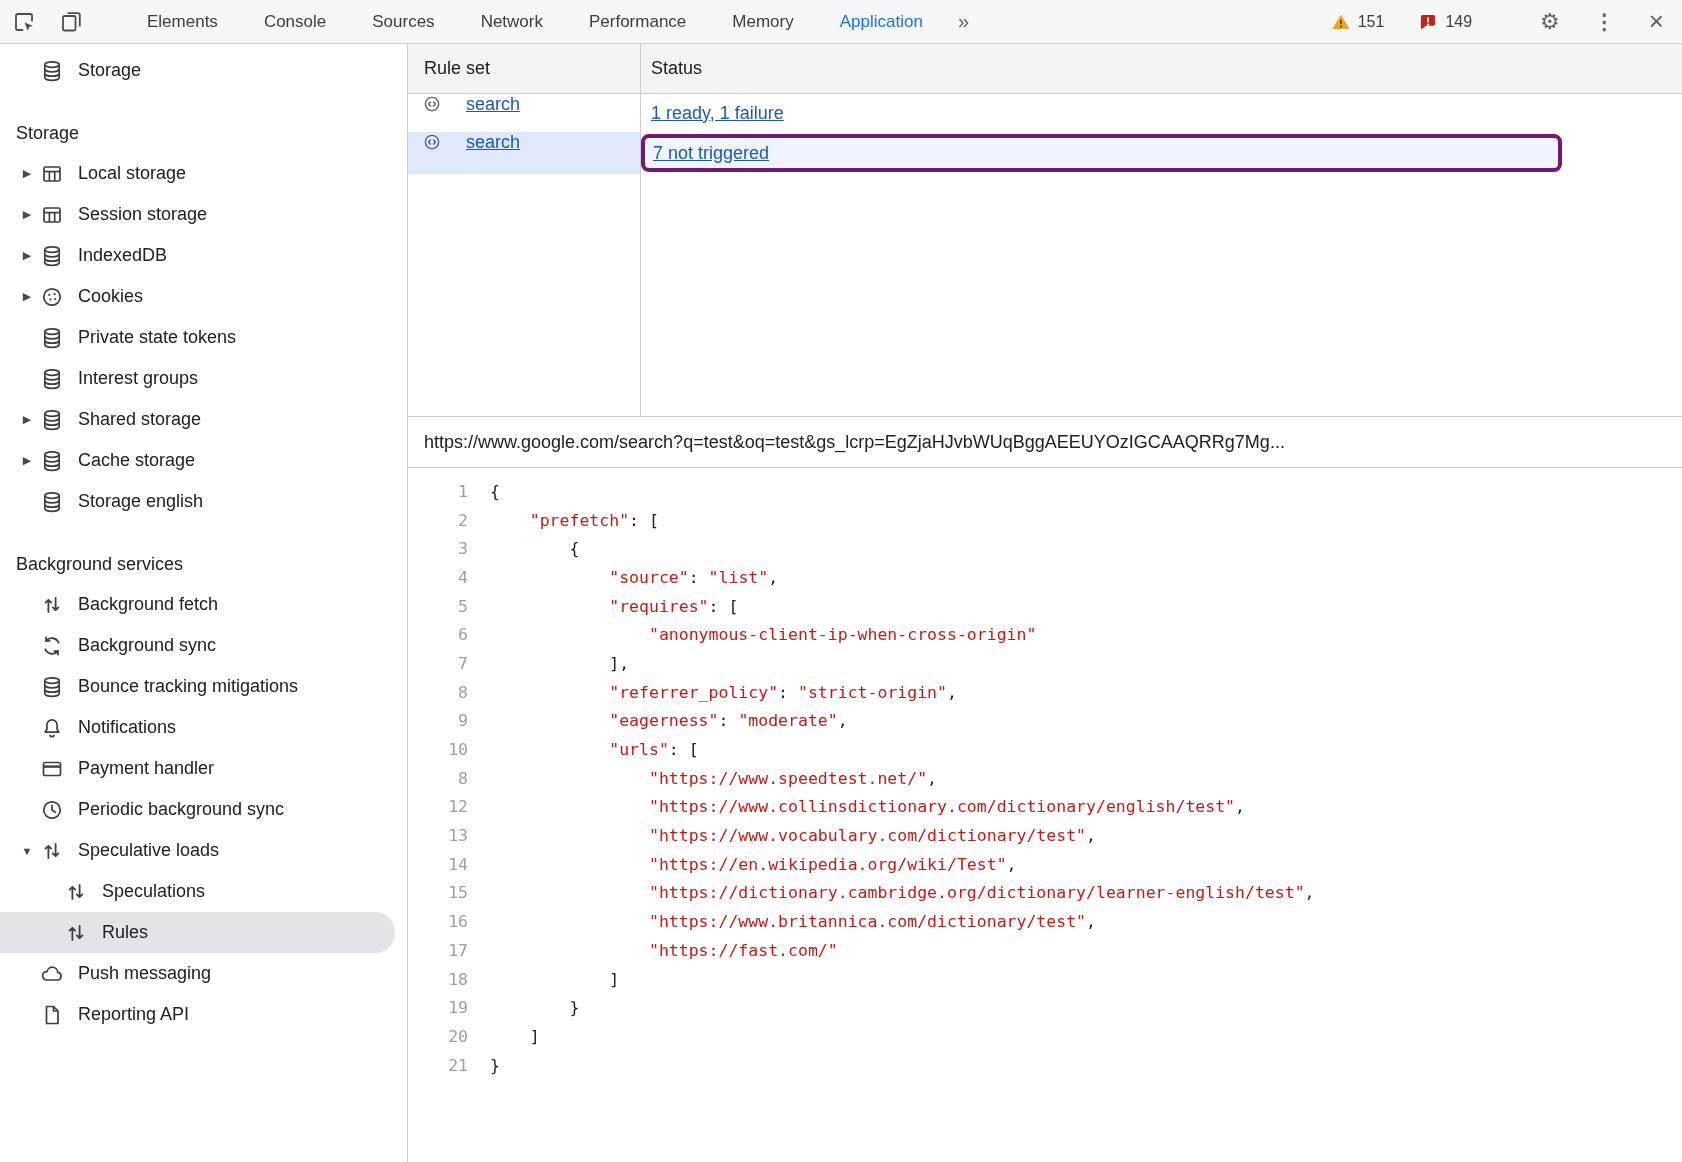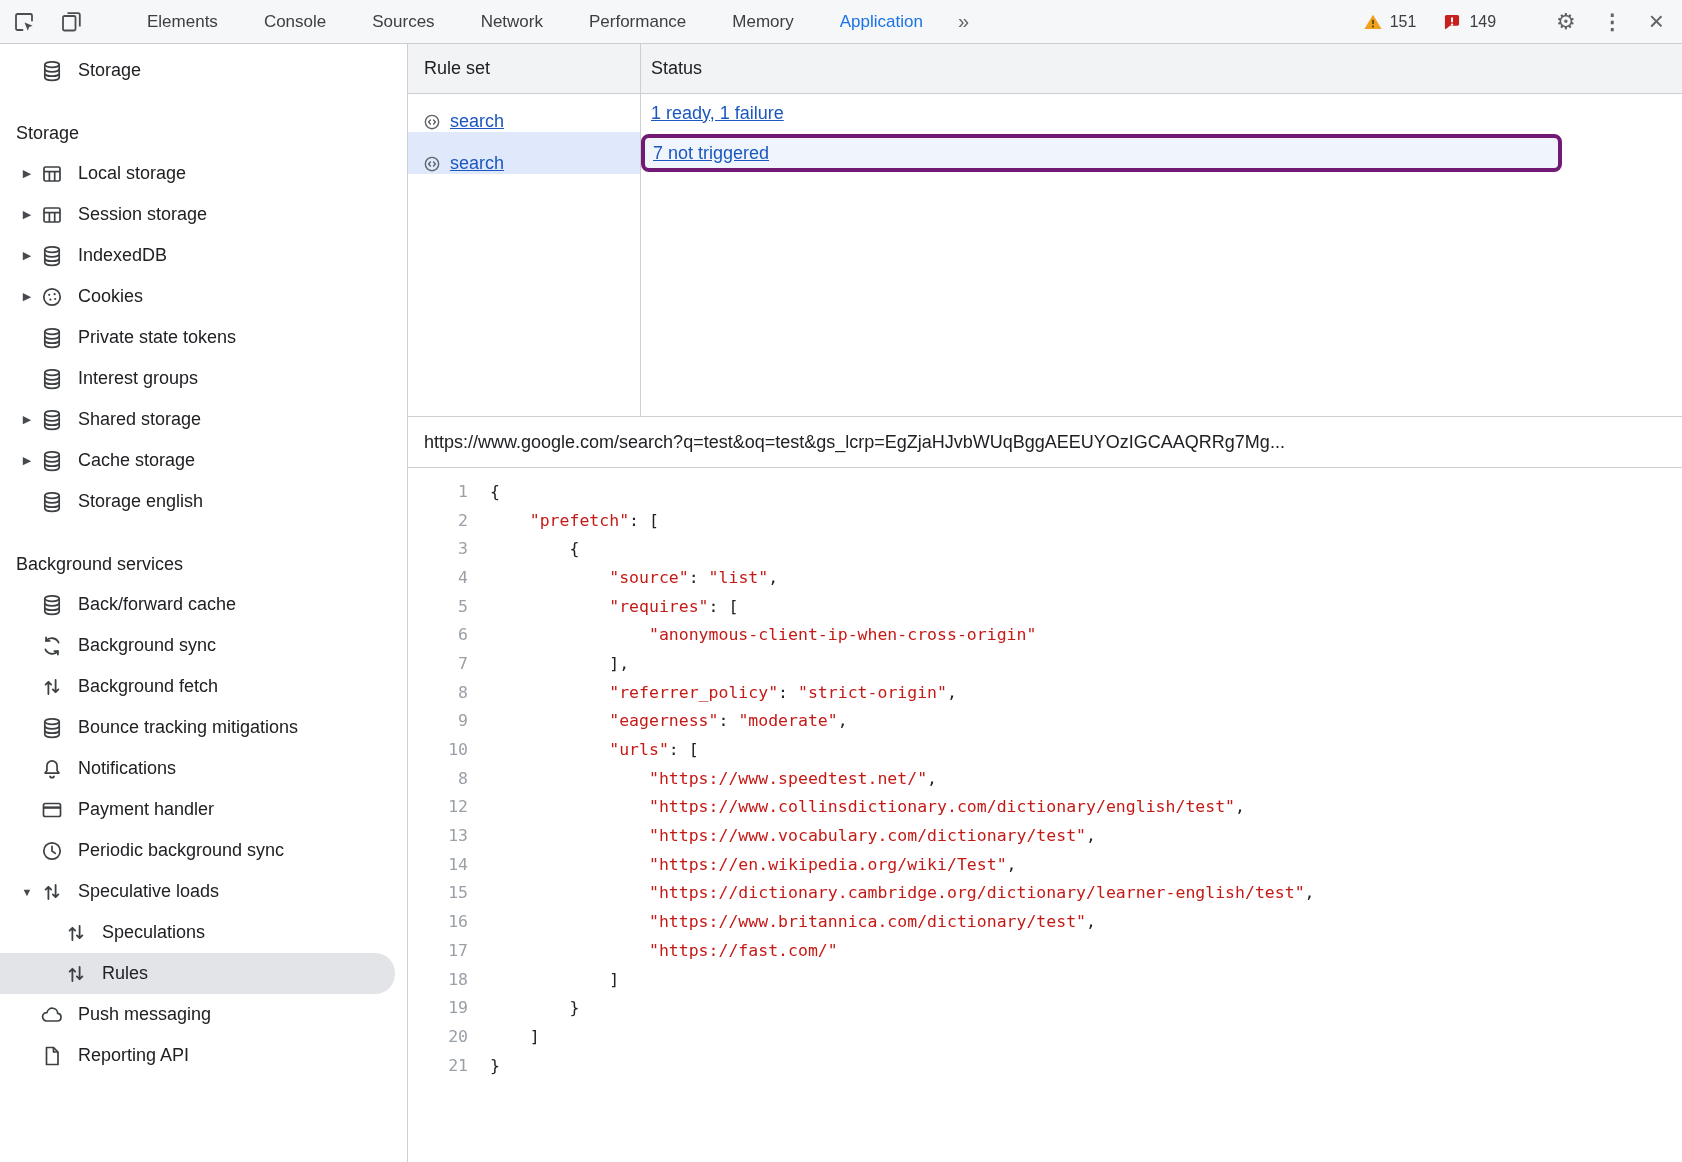--- a/index.html
+++ b/index.html
@@ -21,21 +21,21 @@
   }
   .tb-btn { width: 48px; display: flex; align-items: center; justify-content: center; cursor: pointer; }
   .tbi { width: 24px; height: 24px; color: #4a4e52; }
   .tabs { display: flex; margin-left: 28px; }
   .tab {
     padding: 4px 23px; display: flex; align-items: center;
     font-size: 17px; color: #3c4043; white-space: nowrap; cursor: pointer;
   }
   .tab.active { color: #1a73e8; }
   .tab.more { padding: 0 12px; font-size: 20px; color: #5f6368; }
-  .toolbar-right { margin-left: auto; display: flex; align-items: center; gap: 26px; padding-right: 18px; }
+  .toolbar-right { margin-left: auto; display: flex; align-items: center; gap: 34px; padding-right: 18px; }
   .count-group { display: flex; align-items: center; gap: 7px; font-size: 16px; color: #3c4043; cursor: pointer; }
   .badge-i { width: 20px; height: 20px; }
   .tb-glyph { color: #5f6368; cursor: pointer; display: flex; align-items: center; }
   .tb-glyph.gear { font-size: 22px; margin-left: 34px; }
   .tb-glyph.dots { font-size: 21px; font-weight: bold; }
   .tb-glyph.close { font-size: 26px; }
 
   
   .content { flex: 1; display: flex; min-height: 0; }
 
@@ -69,21 +69,21 @@
   .grid { flex: 0 0 373px; height: 373px; position: relative; border-bottom: 1px solid #ccced1; }
   .col-divider { position: absolute; left: 232px; top: 0; bottom: 0; width: 1px; background: #ccced1; }
   .grid-header {
     height: 50px; background: #f1f3f4; border-bottom: 1px solid #ccced1;
     display: flex; font-size: 18px;
   }
   .gh-c1 { width: 232px; display: flex; align-items: center; padding-left: 16px; }
   .gh-c2 { flex: 1; display: flex; align-items: center; padding-left: 11px; }
   .grid-row { display: flex; height: 38px; cursor: pointer; }
   .grid-row.selected { height: 42px; }
-  .gr-c1 { width: 232px; display: flex; align-items: flex-end; gap: 8px; padding-left: 14px; }
+  .gr-c1 { width: 232px; display: flex; align-items: flex-start; gap: 24px; padding-left: 14px; }
   .gr-c2 { flex: 1; display: flex; align-items: center; padding-left: 11px; }
   .grid-row.selected .gr-c1 { background: #dfe9fb; }
   .gr-c2-wrap { flex: 1; display: flex; }
   .ring {
     flex: 1; margin: 2px 120px 2px 1px;
     border: 4px solid #701a75; border-radius: 8px;
     background: #f0f5fd;
     display: flex; align-items: center; padding-left: 8px;
   }
   .rs-icon { width: 20px; height: 20px; color: #5f6368; flex: 0 0 20px; }
@@ -312,37 +312,30 @@
             <use href="#i-db"></use>
           </svg>
         <span class="lbl">Storage english</span>
       </div>
 
       <div class="sec-heading">Background services</div>
 
       <div class="si">
         <span class="exp hide">▶</span>
         <svg class="ic">
-            <use href="#i-db"></use>
-          </svg>
-        <span class="lbl">Back/forward cache</span>
+            <use href="#i-updown"></use>
+          </svg>
+        <span class="lbl">Background fetch</span>
       </div>
       <div class="si">
         <span class="exp hide">▶</span>
         <svg class="ic">
             <use href="#i-sync"></use>
           </svg>
         <span class="lbl">Background sync</span>
-      </div>
-      <div class="si">
-        <span class="exp hide">▶</span>
-        <svg class="ic">
-            <use href="#i-updown"></use>
-          </svg>
-        <span class="lbl">Background fetch</span>
       </div>
       <div class="si">
         <span class="exp hide">▶</span>
         <svg class="ic">
             <use href="#i-db"></use>
           </svg>
         <span class="lbl">Bounce tracking mitigations</span>
       </div>
       <div class="si">
         <span class="exp hide">▶</span>

